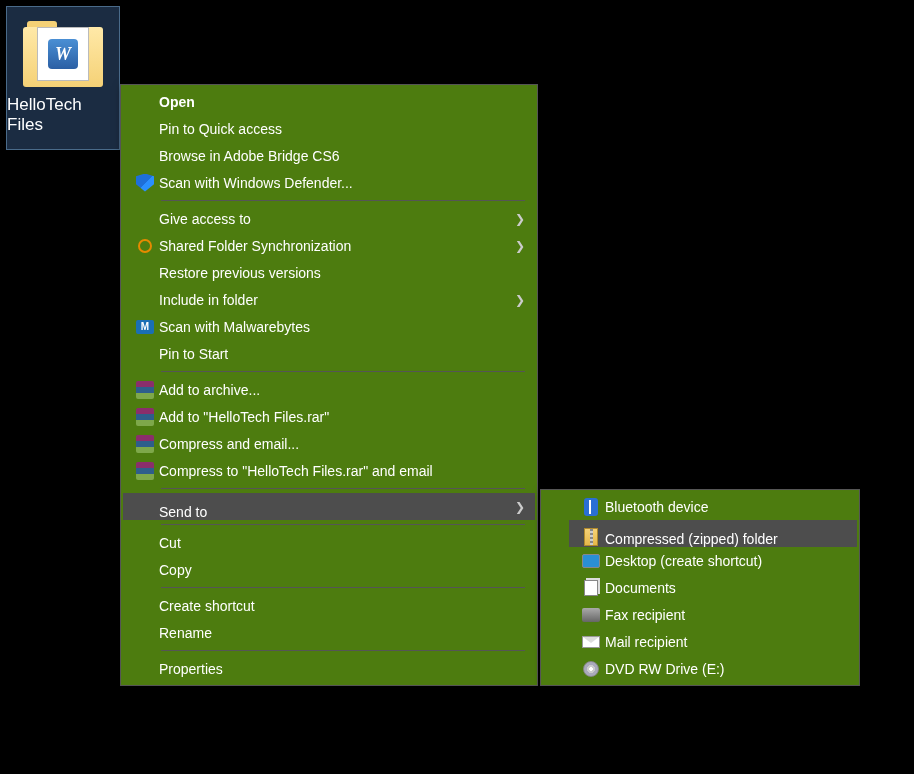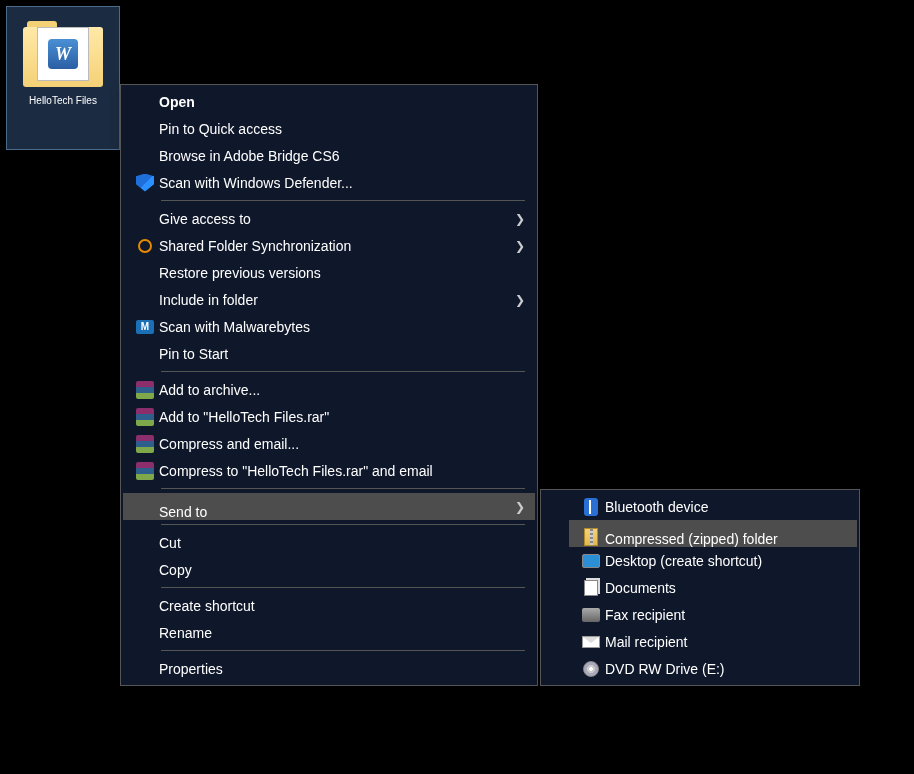--- a/index.html
+++ b/index.html
@@ -71,27 +71,27 @@
       justify-content: center;
       color: #fff;
       font-weight: bold;
       font-size: 18px;
       font-style: italic;
       font-family: Georgia, serif;
     }
     .desktop-item-label {
       margin-top: 8px;
       text-align: left;
-      font-size: 10px;
+      font-size: 17px;
       color: #fff;
     }
     
     .context-menu {
       position: absolute;
-      background: #0f172a;
+      background: #4d7c0f;
       border: 1px solid #555;
       padding: 3px 2px;
       box-shadow: 2px 2px 8px rgba(0,0,0,0.5);
     }
     .main-menu {
       top: 84px;
       left: 120px;
       width: 418px;
     }
     .sub-menu {

